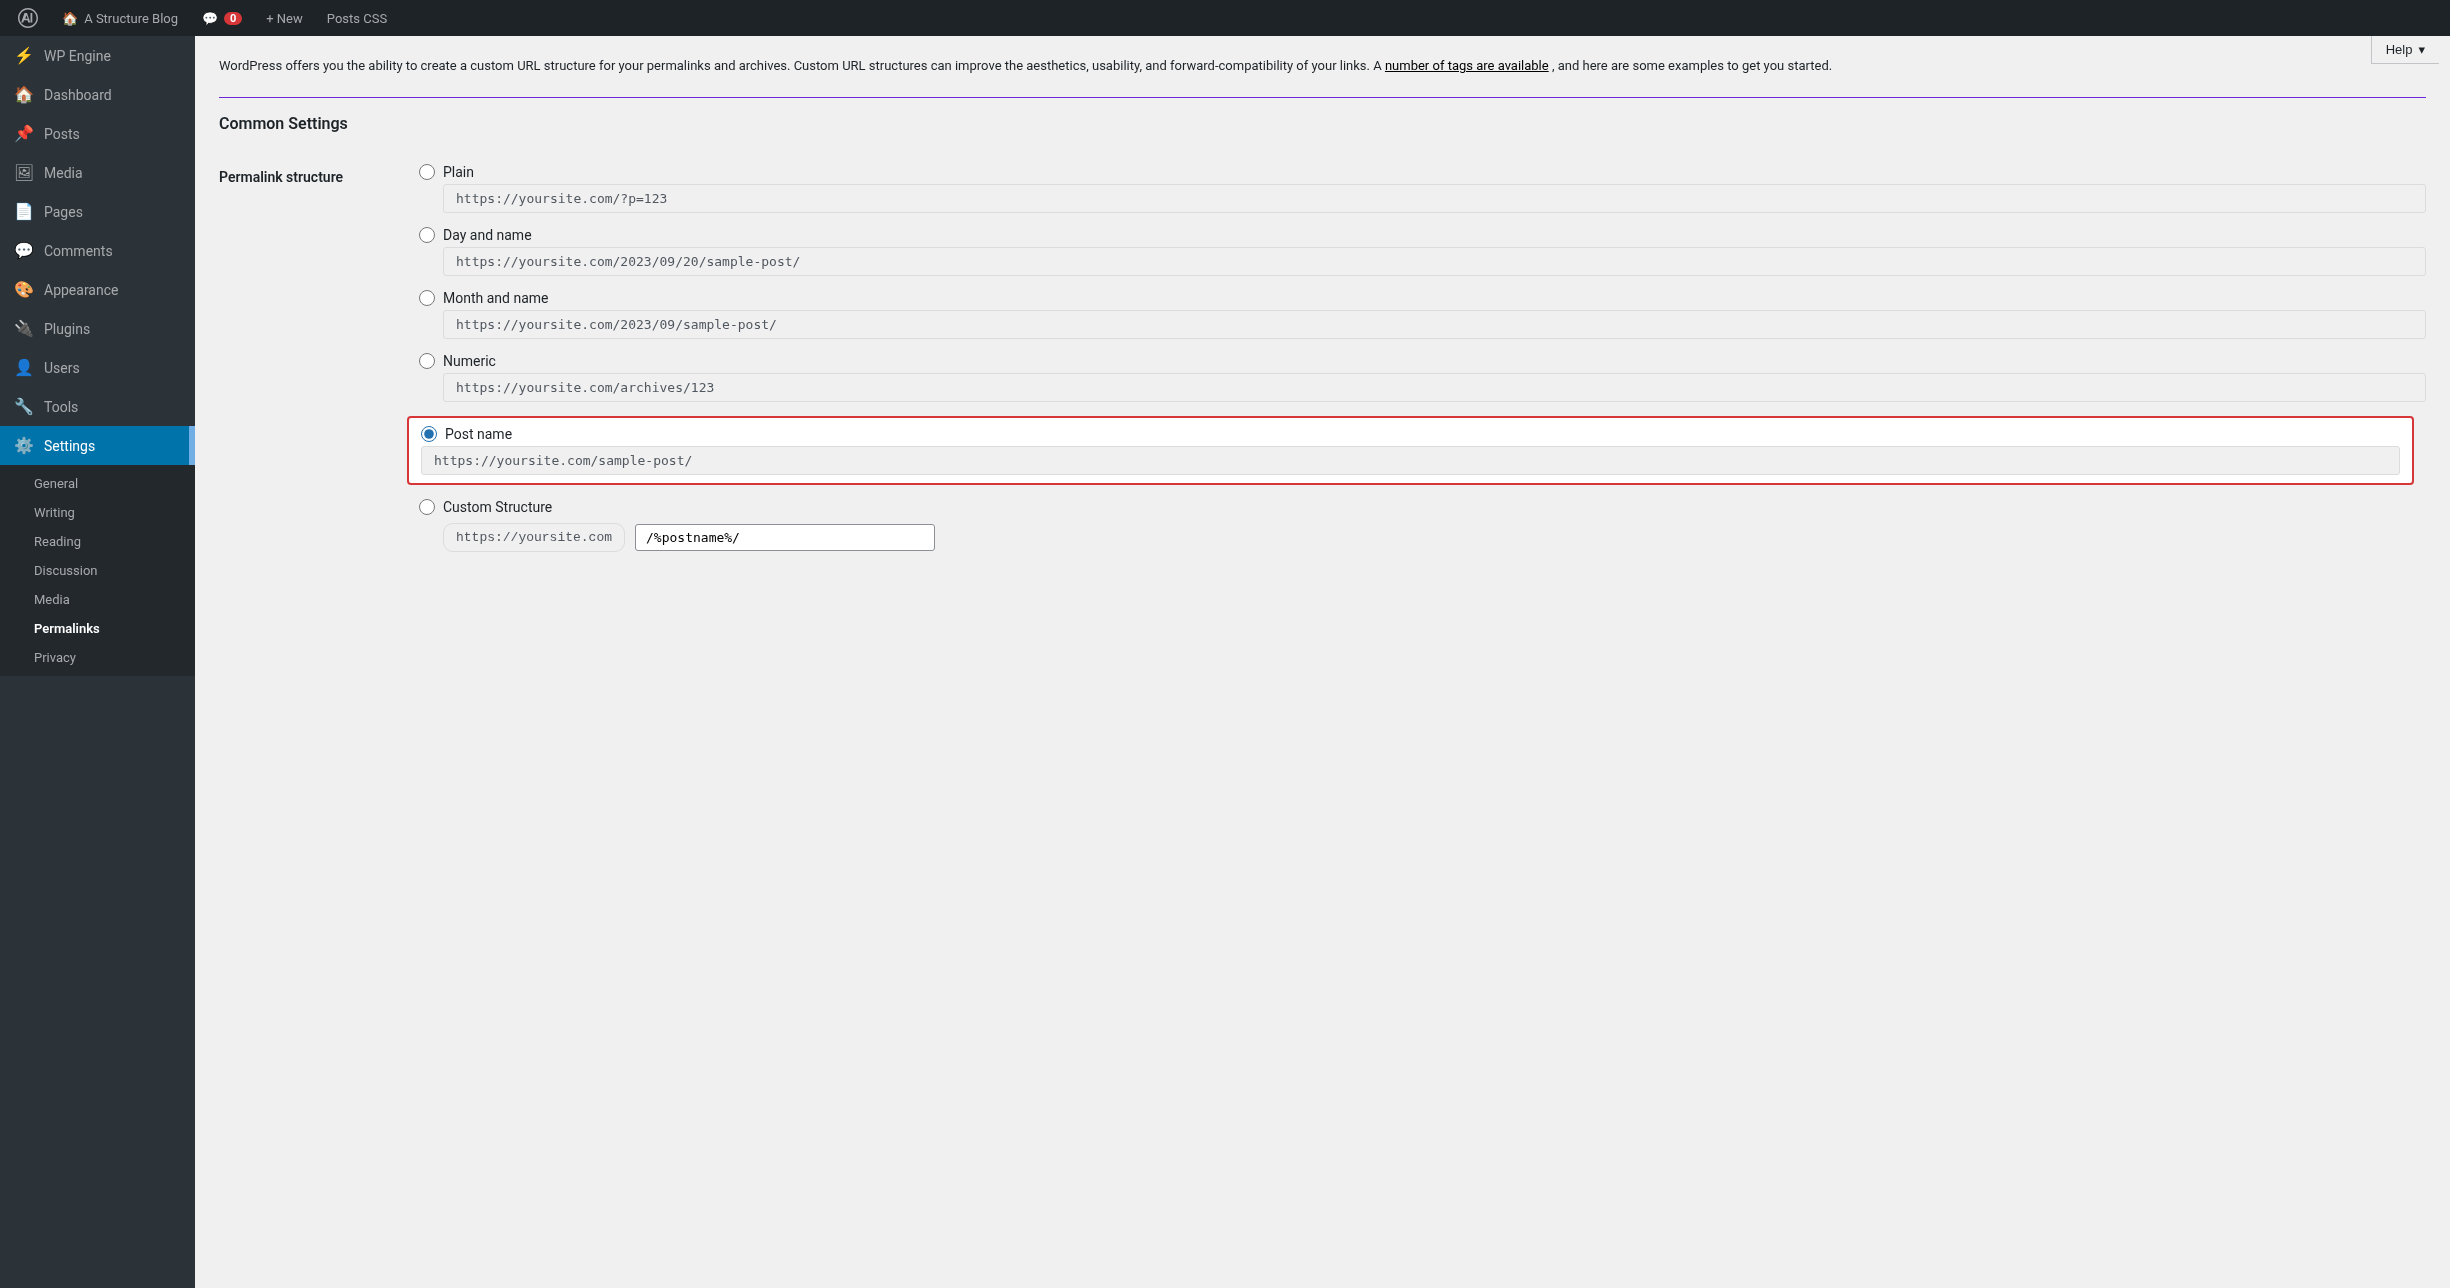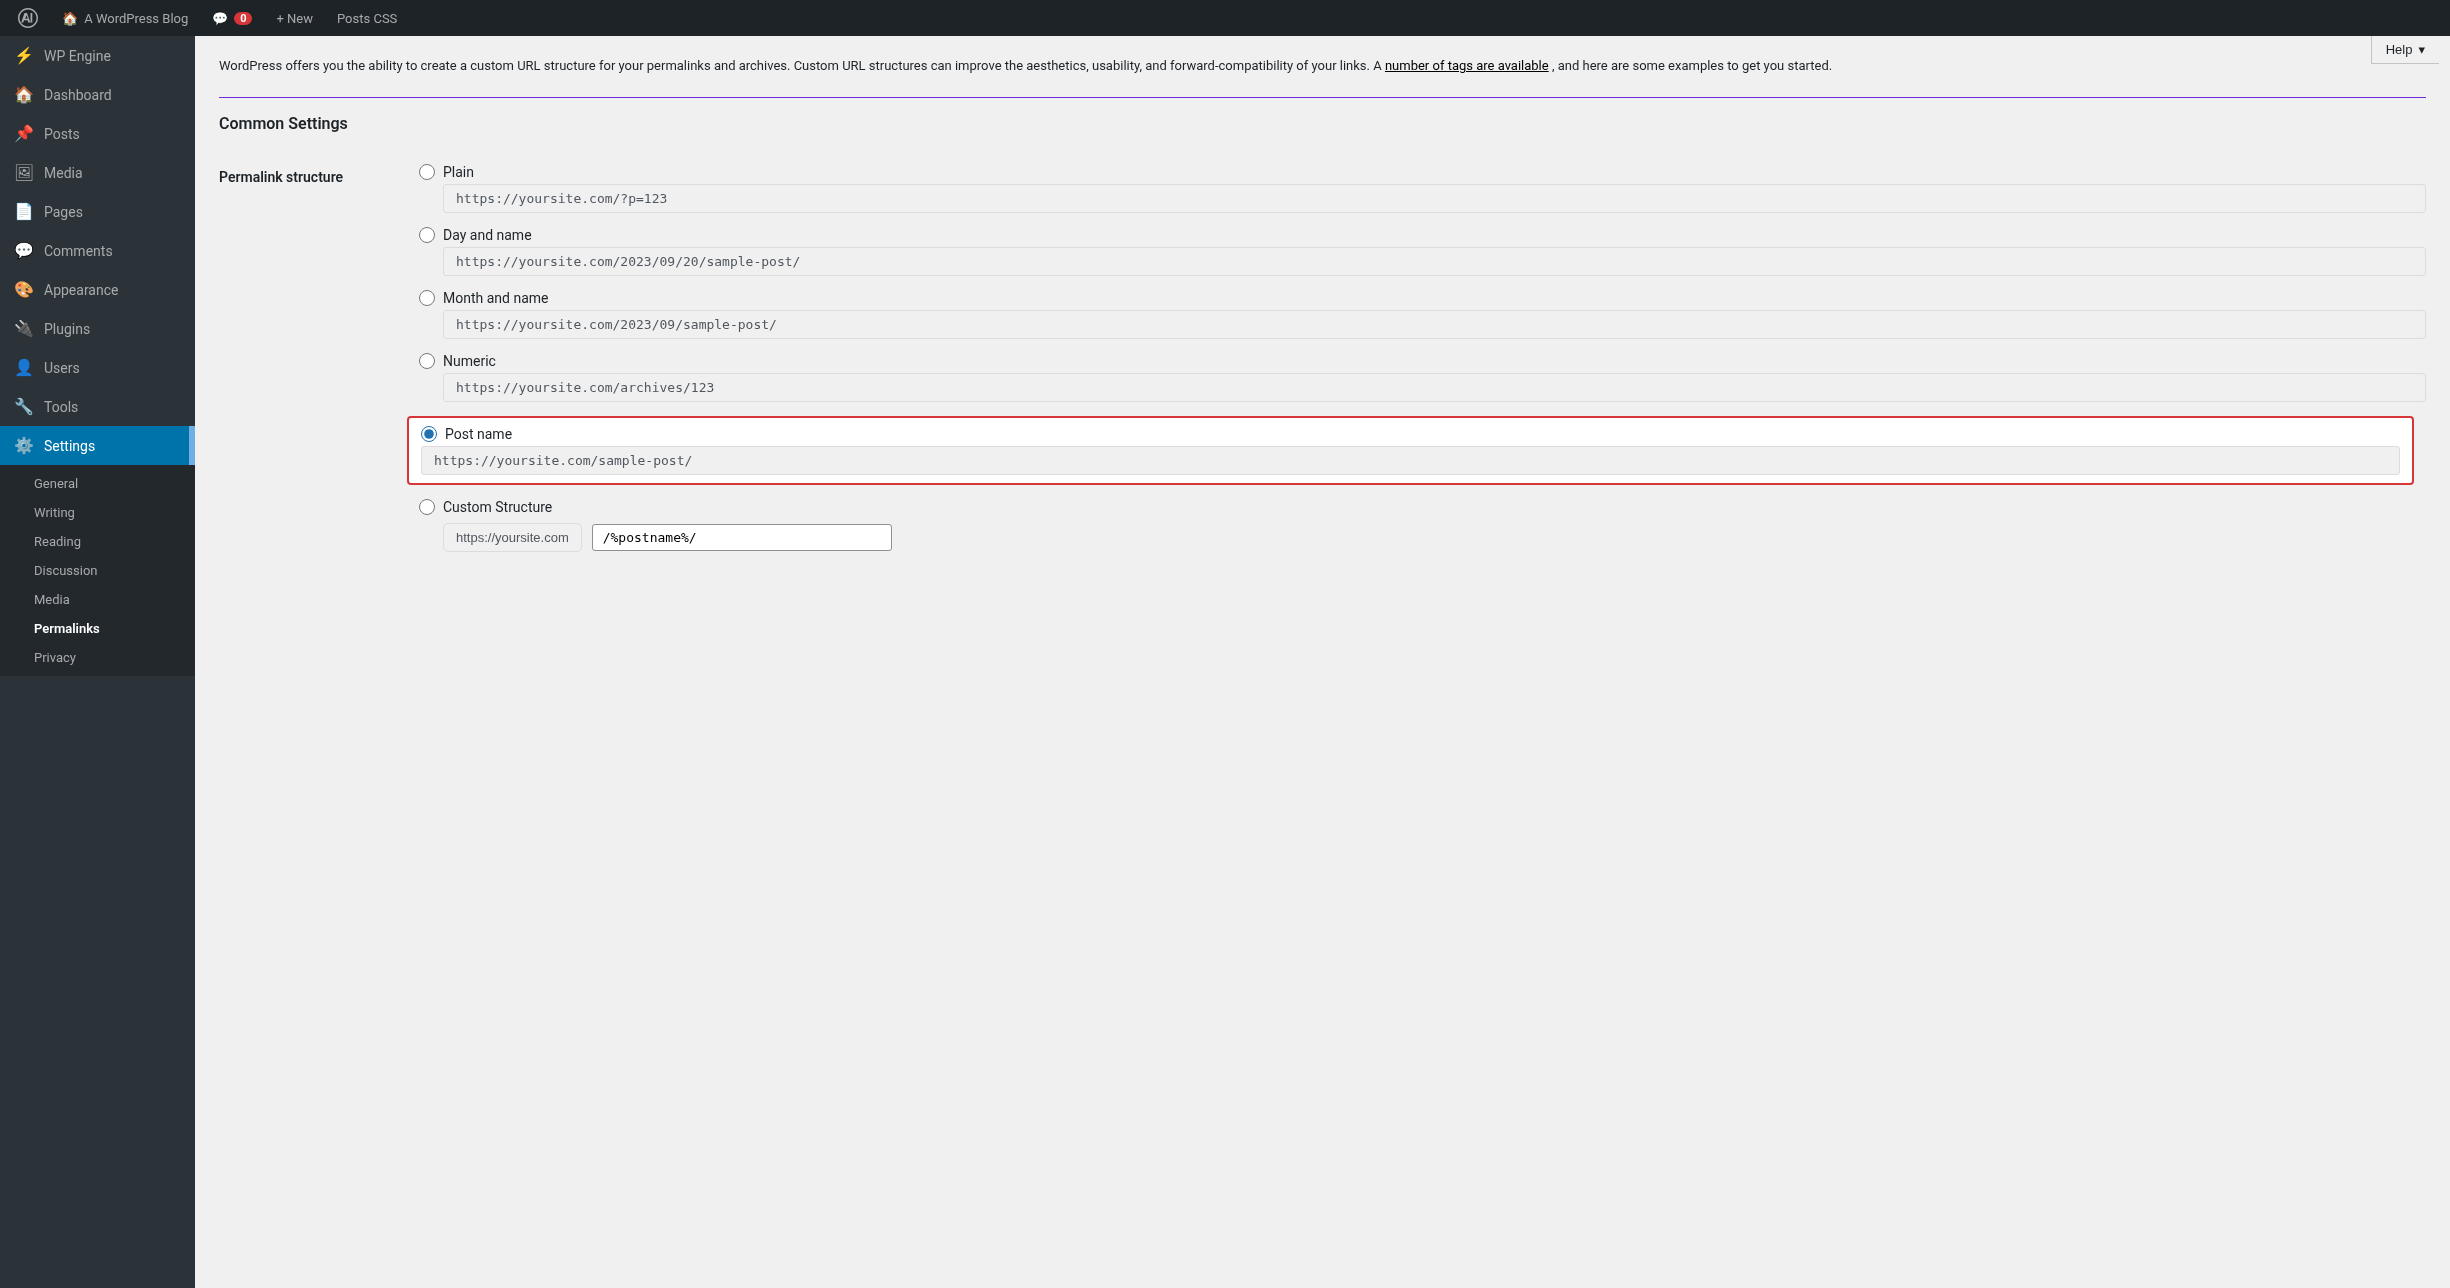--- a/index.html
+++ b/index.html
@@ -192,24 +192,24 @@
 
     
     .custom-structure-row {
       display: flex; align-items: center; gap: 10px;
       margin-left: 24px;
       margin-top: 4px;
     }
     .custom-structure-base {
       background: #f0f0f1;
       border: 1px solid #dcdcde;
-      border-radius: 5px;
+      border-radius: 10px;
       padding: 6px 12px;
       font-size: 13px;
-      font-family: Liberation Sans, sans-serif;
+      font-family: Liberation Mono, monospace;
       color: #50575e;
     }
     .custom-structure-input {
       border: 1px solid #8c8f94;
       border-radius: 3px;
       padding: 5px 10px;
       font-size: 13px;
       font-family: monospace;
       width: 300px;
       background: #fff;
@@ -244,21 +244,21 @@
 
 <div id="wpadminbar">
   <div class="adminbar-logo">
     <svg class="wp-logo-icon" viewBox="0 0 24 24" fill="#a7aaad">
       <path d="M12 2C6.48 2 2 6.48 2 12s4.48 10 10 10 10-4.48 10-10S17.52 2 12 2zm0 1.5c4.69 0 8.5 3.81 8.5 8.5 0 4.69-3.81 8.5-8.5 8.5S3.5 16.69 3.5 12c0-4.69 3.81-8.5 8.5-8.5zM8.5 7L5.2 16.5h2l.8-2.2h3.5l.8 2.2h2L11 7H8.5zm.7 5.8l1.3-3.6 1.3 3.6H9.2zm5.3-5.8v9.5h1.8V7H14.5z"></path>
     </svg>
   </div>
 
   <div class="adminbar-item">
     <span>🏠</span>
-    <span>A WordPress Blog</span>
+    <span>A Structure Blog</span>
   </div>
 
   <div class="adminbar-item">
     <span>💬</span>
     <span class="adminbar-comments-count">0</span>
   </div>
 
   <div class="adminbar-item adminbar-new">
     <span>+ New</span>
   </div>

